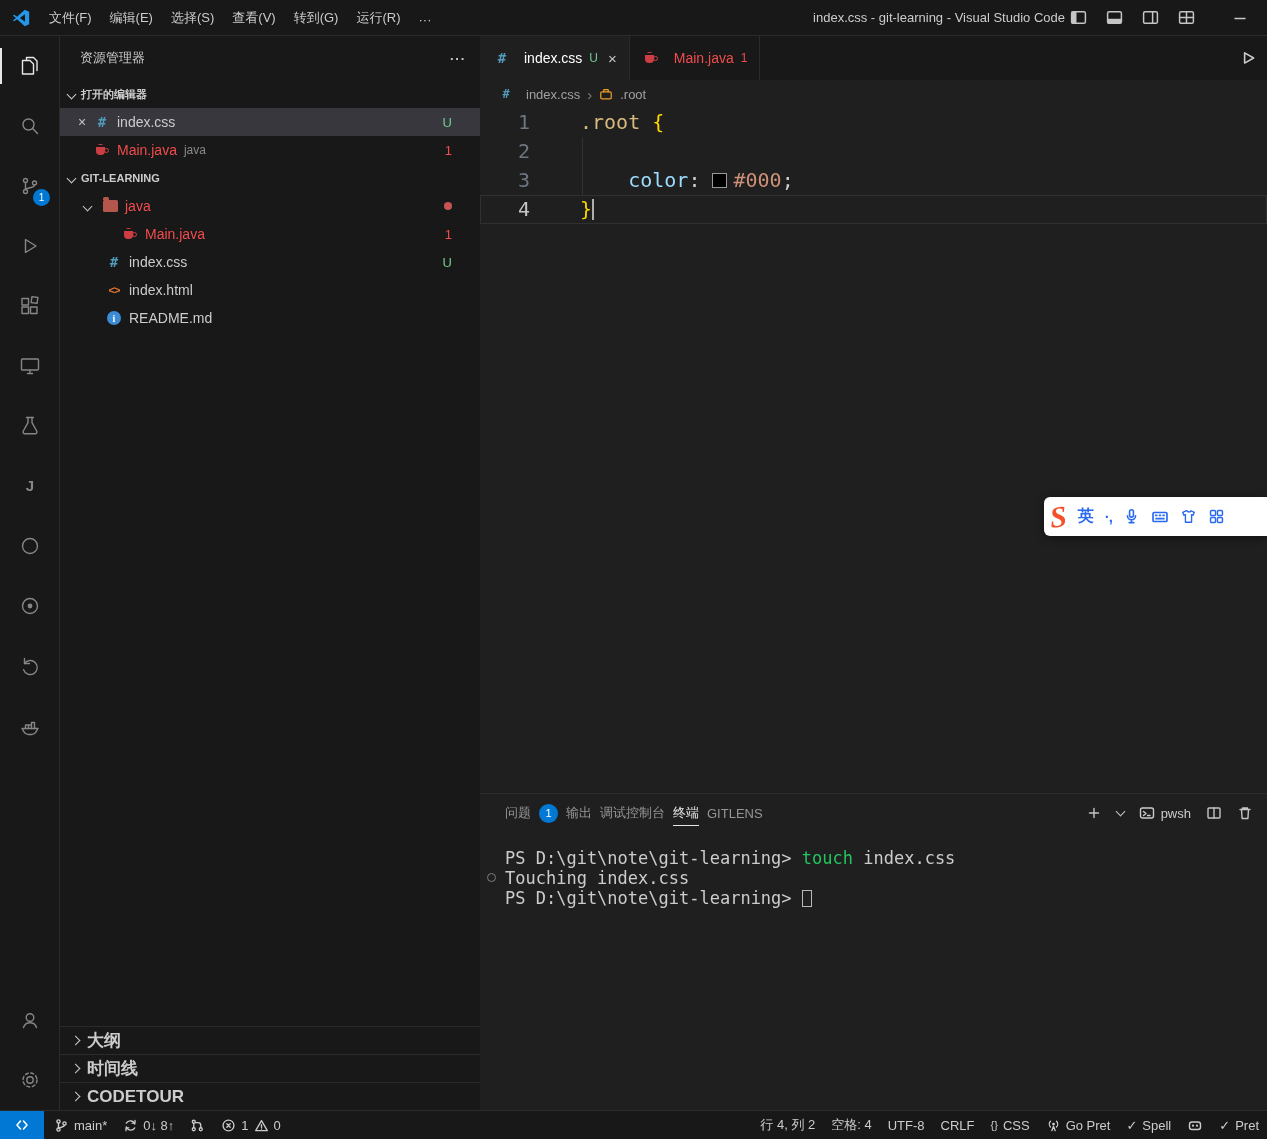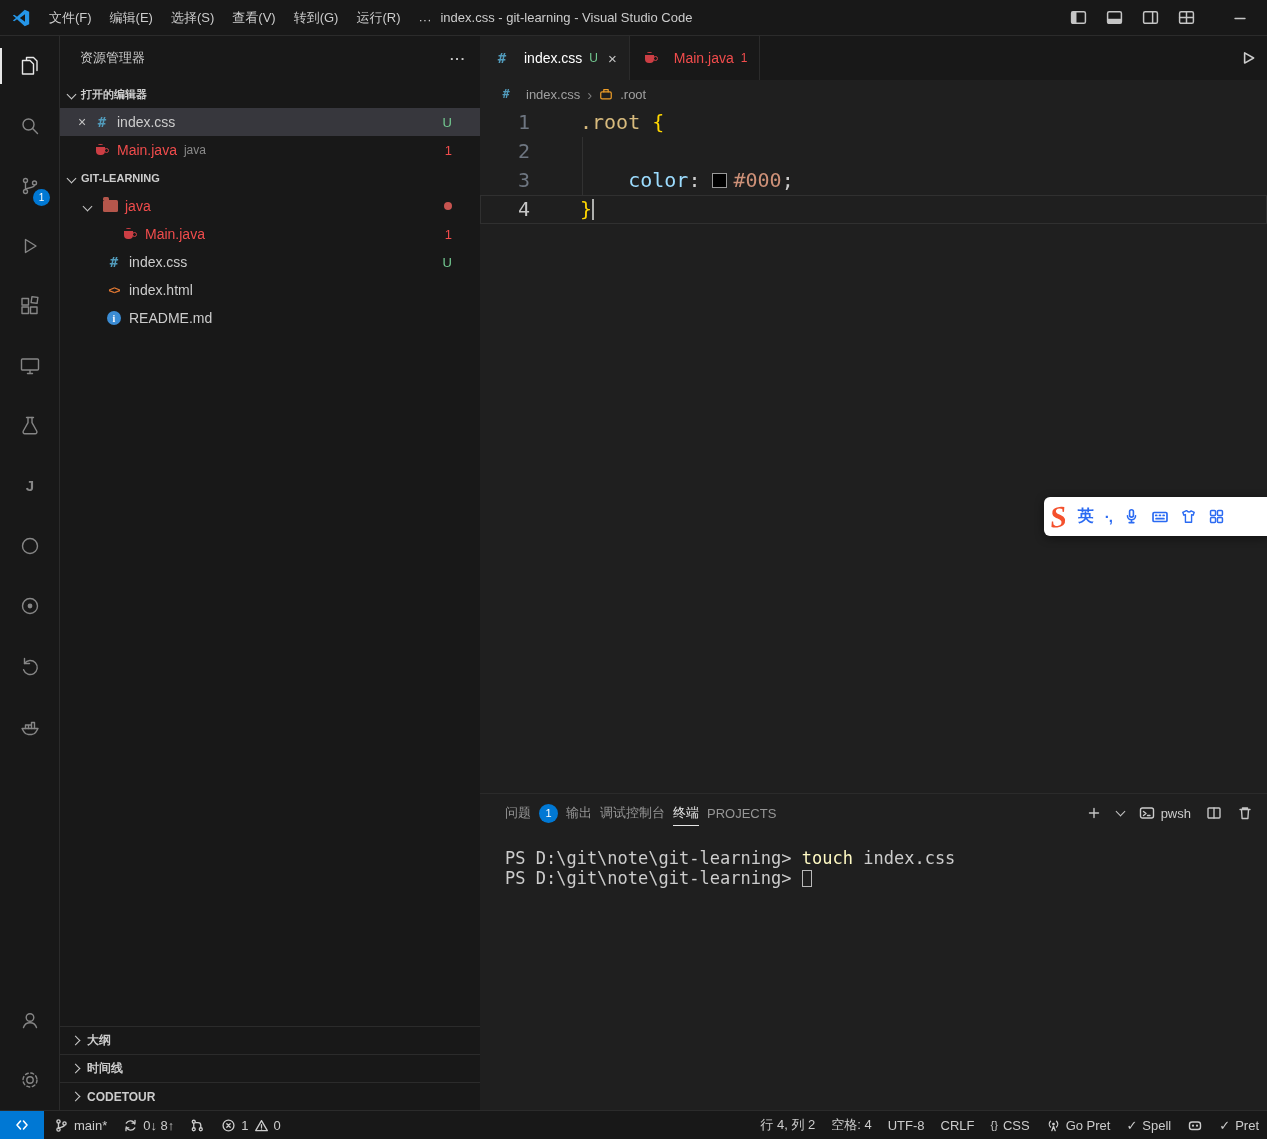--- a/index.html
+++ b/index.html
@@ -15,21 +15,21 @@
   .chev{width:7px;height:7px;border-right:1.4px solid currentColor;border-bottom:1.4px solid currentColor;display:inline-block;flex:none}
   .chev.down{transform:rotate(45deg)}
   .chev.right{transform:rotate(-45deg)}
 
   
   .titlebar{position:absolute;top:0;left:0;right:0;height:36px;background:var(--chrome);border-bottom:1px solid var(--border);display:flex;align-items:center;z-index:6}
   .tb-left{display:flex;align-items:center;padding-left:10px;gap:2px}
   .vslogo{width:22px;height:22px;margin-right:6px;display:flex;align-items:center;justify-content:center}
   .menus{display:flex;align-items:flex-end}
   .menus .mi{padding:4px 9px;border-radius:5px;color:#cccccc;white-space:nowrap}
-  .tb-title{flex:1;text-align:left;color:#cccccc;white-space:nowrap;overflow:hidden}
+  .tb-title{flex:1;text-align:right;color:#cccccc;white-space:nowrap;overflow:hidden}
   .tb-right{display:flex;align-items:center;gap:10px;padding-right:14px;color:#c5c5c5}
   .tb-right .wbtn{width:26px;height:26px;display:flex;align-items:center;justify-content:center}
 
   
   .activitybar{position:absolute;top:36px;bottom:29px;left:0;width:60px;background:var(--chrome);border-right:1px solid var(--border);display:flex;flex-direction:column;align-items:center;z-index:5}
   .ab-item{width:59px;height:60px;display:flex;align-items:center;justify-content:center;position:relative;color:#868686}
   .ab-item.active{color:#e7e7e7}
   .ab-item.active::before{content:"";position:absolute;left:0;top:12px;bottom:12px;width:2px;background:#e7e7e7}
   .ab-badge{position:absolute;top:33px;right:9px;min-width:17px;height:17px;border-radius:9px;background:var(--accent);color:#fff;font-size:10px;display:flex;align-items:center;justify-content:center;padding:0 3px}
   .ab-bottom{margin-top:auto}
@@ -53,21 +53,21 @@
   .cupicon .steam{position:absolute;left:2px;top:-1px;width:5px;height:2px;border-top:1.5px solid var(--cup);border-radius:50%}
   .foldericon{width:15px;height:12px;background:#b4564b;border-radius:1.5px;position:relative}
   .foldericon::before{content:"";position:absolute;top:-3px;left:0;width:6px;height:3px;background:#b4564b;border-radius:1.5px 1.5px 0 0}
   .err-text{color:var(--red)}
   .hint{color:#8a8a8a;font-size:12px;margin-left:7px}
   .deco{position:absolute;right:28px;font-size:13px}
   .deco.green{color:var(--green)}
   .deco.red{color:var(--red)}
   .deco.dot{width:8px;height:8px;border-radius:50%;background:#c75450}
   .sb-spacer{flex:1}
-  .sb-section{height:28px;border-top:1px solid var(--border);display:flex;align-items:center;gap:8px;padding-left:12px;font-weight:700;font-size:12px;color:#cccccc}
+  .sb-section{height:28px;border-top:1px solid var(--border);display:flex;align-items:center;gap:8px;padding-left:12px;font-weight:700;font-size:17px;color:#cccccc}
 
   
   .main{position:absolute;top:36px;left:480px;right:0;bottom:29px;background:var(--editor)}
   .tabbar{position:absolute;top:0;left:0;right:0;height:44px;background:var(--chrome);display:flex}
   .tab{display:flex;align-items:center;gap:7px;padding:0 12px;font-size:14px;border-right:1px solid var(--border);background:var(--chrome);color:var(--dim);height:100%}
   .tab.active{background:var(--editor);color:#fff}
   .tab .u{color:var(--green);font-size:12px}
   .tab .n1{color:var(--red);font-size:12px}
   .tab .x{color:#c5c5c5;font-size:15px;margin-left:3px}
   .tab.t2{color:var(--red)}
@@ -95,21 +95,21 @@
   .panel{position:absolute;left:0;right:0;bottom:0;height:317px;background:var(--editor);border-top:1px solid var(--border)}
   .panel-tabs{height:38px;display:flex;align-items:center;gap:8px;padding:0 14px 0 25px;font-size:13px;color:#969696}
   .ptab{height:100%;display:flex;align-items:center;gap:8px;position:relative;white-space:nowrap}
   .ptab.active{color:#e7e7e7}
   .ptab.active::after{content:"";position:absolute;left:0;right:0;bottom:6px;height:1px;background:#e7e7e7}
   .p-badge{min-width:19px;height:19px;border-radius:10px;background:var(--accent);color:#fff;font-size:11px;display:flex;align-items:center;justify-content:center;padding:0 4px}
   .panel-actions{margin-left:auto;display:flex;align-items:center;gap:15px;color:#c5c5c5}
   .shell-item{display:flex;align-items:center;gap:6px;font-size:13px;color:#cccccc}
   .terminal{padding-top:16px;font-family:"DejaVu Sans Mono",monospace;font-size:17px;color:#cccccc}
   .t-line{position:relative;height:20px;line-height:20px;padding-left:25px;white-space:pre}
-  .tk-command{color:#fef9c3}
+  .tk-command{color:#22c55e}
   .t-dec{position:absolute;left:7px;top:5px;width:9px;height:9px;border:1px solid #7c7c7c;border-radius:50%}
   .t-cursor{display:inline-block;width:10px;height:17px;border:1px solid #b9b9b9;vertical-align:-3px}
 
   
   .statusbar{position:absolute;left:0;right:0;bottom:0;height:29px;background:var(--chrome);border-top:1px solid var(--border);display:flex;align-items:center;font-size:13px;color:#cccccc;overflow:hidden;z-index:6}
   .sb-item{display:flex;align-items:center;gap:5px;padding:0 8px;height:100%;white-space:nowrap}
   .sb-item.remote{background:var(--accent);color:#fff;padding:0 14px;margin-right:2px}
   .sb-rt{margin-left:auto;display:flex;align-items:center;height:100%}
   .check{color:#cccccc;font-size:13px}
 
@@ -427,21 +427,21 @@
         <span class="ptab">
             <span>输出</span>
           </span>
         <span class="ptab">
             <span>调试控制台</span>
           </span>
         <span class="ptab active">
             <span>终端</span>
           </span>
         <span class="ptab">
-            <span>PROJECTS</span>
+            <span>GITLENS</span>
           </span>
 
         <span class="panel-actions">
           <span>
             <svg width="16" height="16" viewBox="0 0 16 16">
                 <path d="M8 3.5v9M3.5 8h9"></path>
               </svg>
           </span>
           <span class="chev down" style="margin-top:-3px"></span>
           <span class="shell-item">
@@ -459,20 +459,21 @@
           </span>
           <span>
             <svg width="16" height="16" viewBox="0 0 16 16">
                 <path d="M3 4.5h10M5.5 4.5V3h5v1.5M4.5 4.5l.6 9h5.8l.6-9"></path>
               </svg>
           </span>
         </span>
       </div>
       <div class="terminal">
           <div class="t-line"><span class="tk-plain">PS D:\git\note\git-learning&gt; </span><span class="tk-command">touch</span><span class="tk-plain"> index.css</span></div>
+          <div class="t-line"><span class="t-dec"></span><span class="tk-plain">Touching index.css</span></div>
           <div class="t-line"><span class="tk-plain">PS D:\git\note\git-learning&gt; </span><span class="t-cursor"></span></div>
         </div>
     </section>
   </main>
 
   <footer class="statusbar">
     <span class="sb-item remote">
       <svg width="16" height="16" viewBox="0 0 16 16" style="stroke-width:1.6">
           <path d="M6.5 4 3 8l3.5 4M9.5 4 13 8l-3.5 4"></path>
         </svg>

